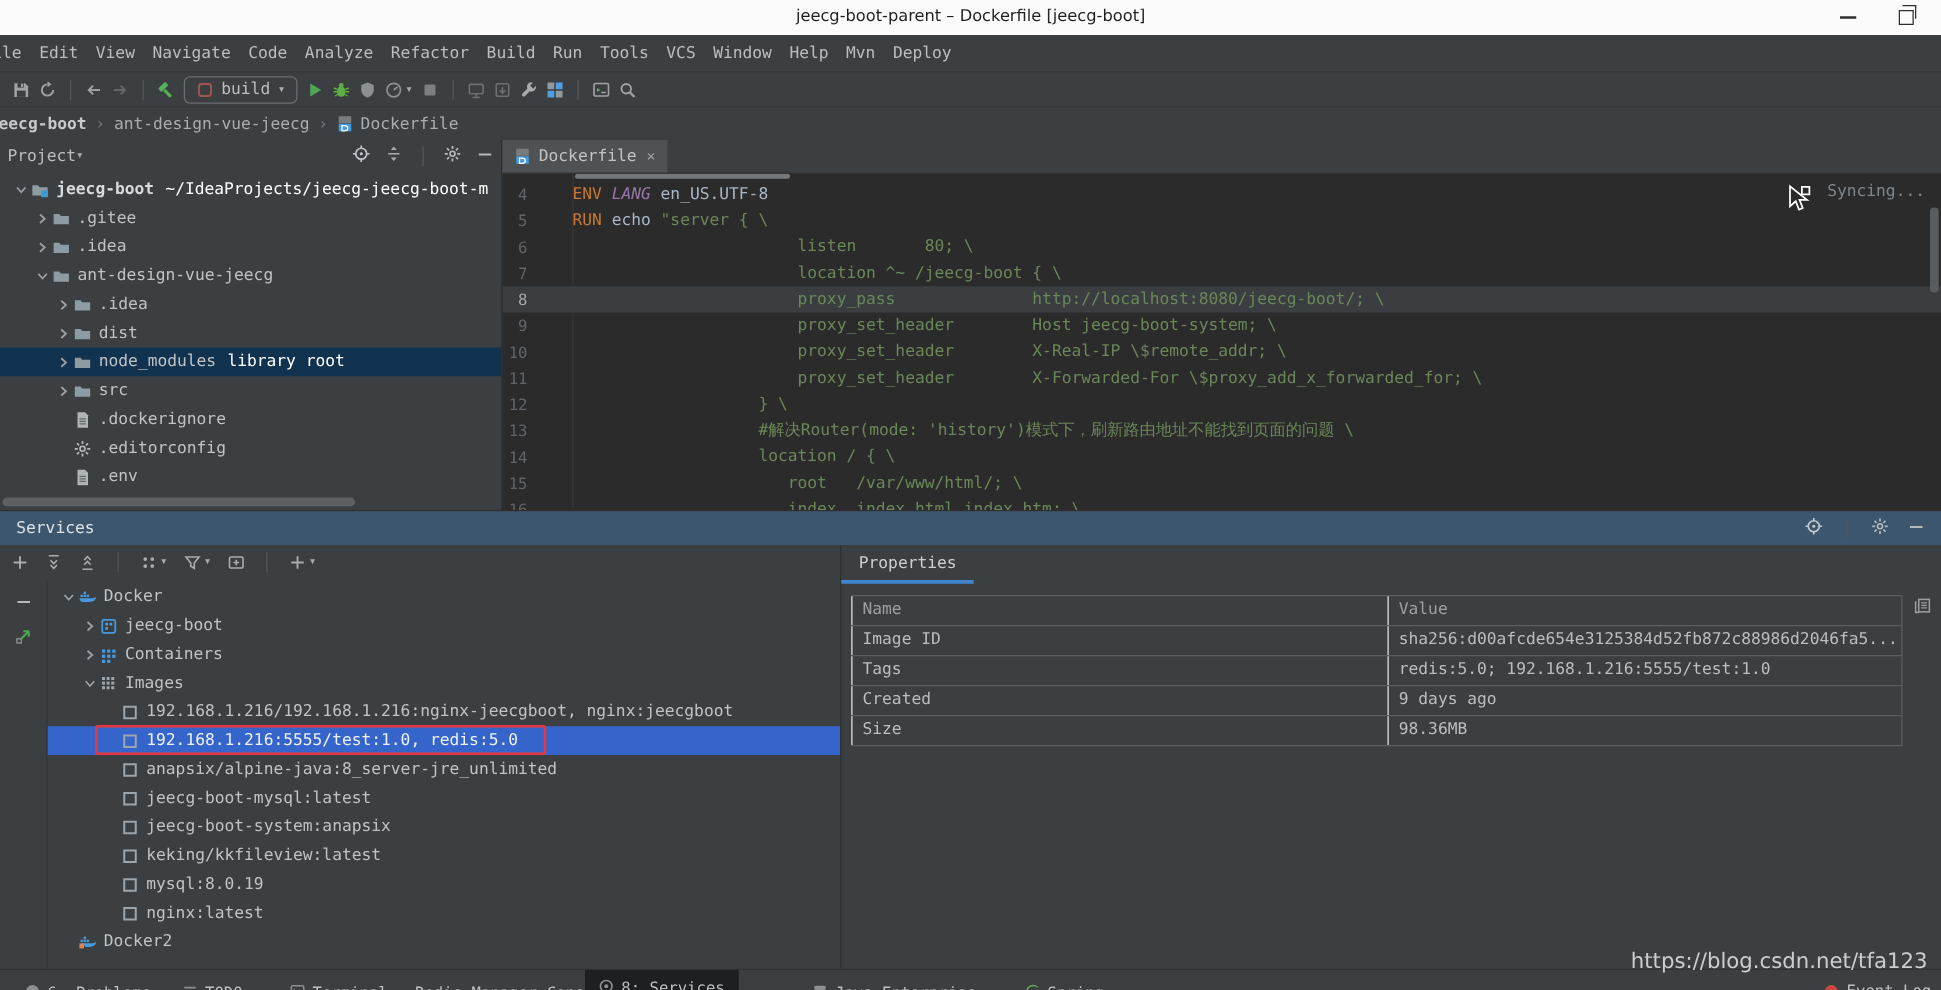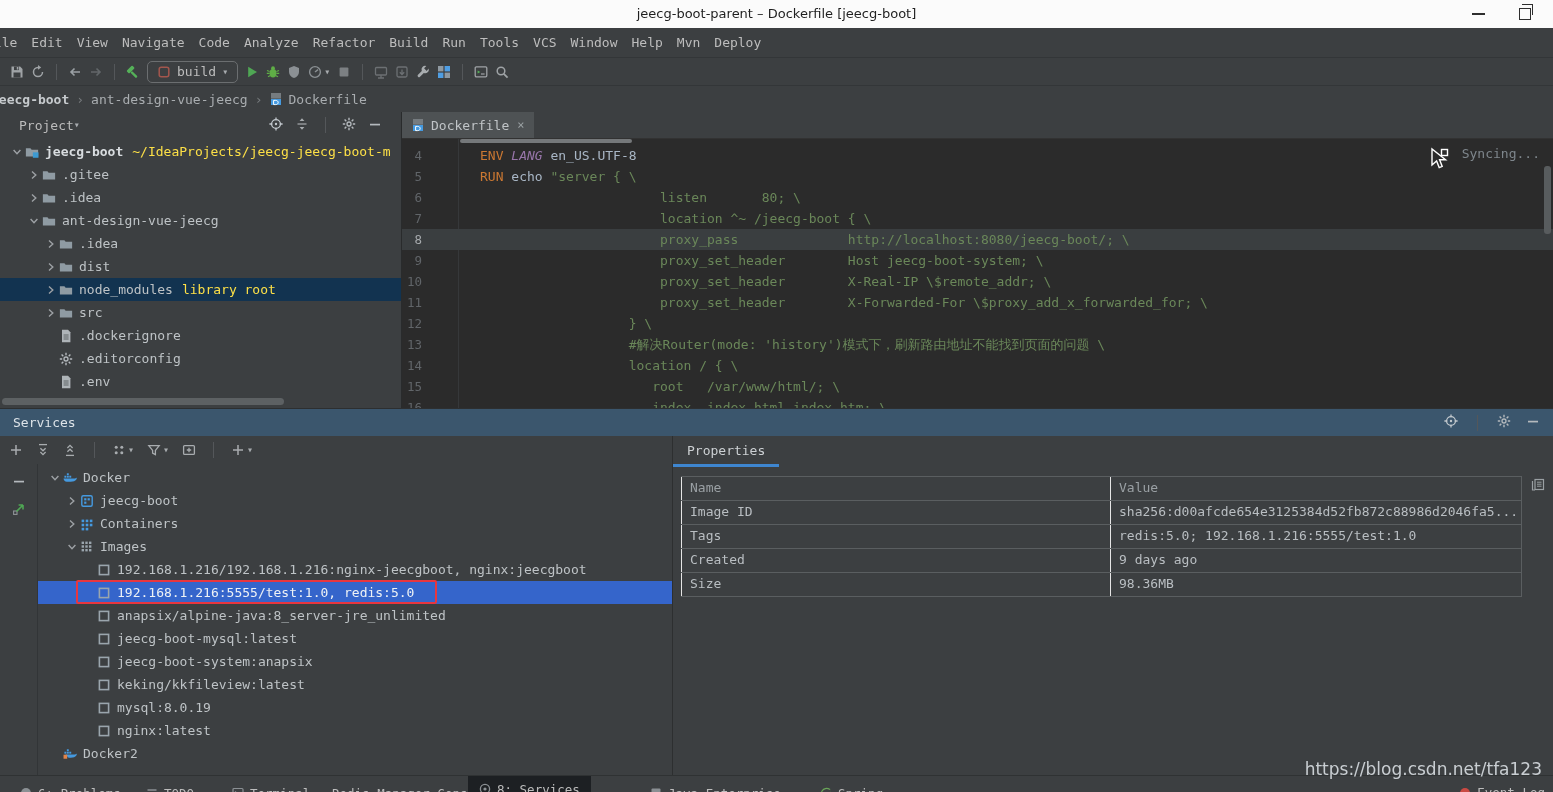--- a/index.html
+++ b/index.html
@@ -39,47 +39,47 @@
       align-items:center;border-bottom:1px solid #333638;color:#a9adb0;}
   .crumb{margin-left:0;}
   .crumb.bold{font-weight:bold;color:#c6cacd;margin-left:-9px;}
   .crumb-sep{color:#787c7f;margin:0 7px;}
   .crumb-wrap{display:flex;align-items:center;gap:5px;}
 
   
   .main{position:absolute;top:112px;left:0;width:1553px;height:296px;}
   .project-panel{position:absolute;left:0;top:0;width:401px;height:296px;background:#3c3f41;
       border-right:1px solid #292b2c;overflow:hidden;}
-  .panel-header{height:26px;display:flex;align-items:center;padding:0 19px;color:#bdbdbd;}
+  .panel-header{height:26px;display:flex;align-items:center;padding:0 6px;color:#bdbdbd;}
   .ph-icons{margin-left:auto;display:flex;gap:12px;align-items:center;}
   .tree{position:absolute;top:28px;left:0;right:0;bottom:0;overflow:hidden;}
   .tree-row{height:23px;display:flex;align-items:center;white-space:nowrap;color:#bec3c6;position:relative;}
   .tree-row.sel-inactive{background:#123350;}
   .tree-row.sel-active{background:#3565cb;color:#eef2f5;}
   .tree-arrow{width:17px;display:inline-flex;justify-content:center;flex:none;}
   .tree-arrow .icon{width:10px;height:10px;}
   .tree-icon{margin-right:6px;}
   .tree-label.bold{font-weight:bold;color:#d8dcdf;}
-  .tree-extra{margin-left:9px;color:#fde047;}
+  .tree-extra{margin-left:9px;color:#ffffff;}
   .hscroll{position:absolute;left:2px;bottom:3px;width:282px;height:7px;background:#5d6163;border-radius:4px;}
 
   
   .editor{position:absolute;left:402px;top:0;right:0;height:296px;background:#2b2b2b;}
   .tabbar{height:26px;background:#3c3f41;border-bottom:1px solid #323232;display:flex;}
   .tab{display:flex;align-items:center;gap:6px;background:#4e5254;padding:0 9px;color:#c0c4c7;}
   .tab-close{color:#9aa0a3;font-size:12px;margin-left:2px;}
   .editor-body{position:absolute;top:27px;left:0;right:0;bottom:0;overflow:hidden;}
   .gutter-sep{position:absolute;left:56px;top:0;bottom:0;width:1px;background:#36383a;}
   .clip-bar{position:absolute;left:58px;top:0;width:172px;height:4px;background:#75787a;border-radius:2px;}
   .code-lines{position:absolute;top:6px;left:0;right:0;}
   .code-line{display:flex;height:21px;line-height:21px;}
   .code-line.active{background:#3a3e40;}
   .line-num{width:20px;flex:none;text-align:right;color:#616569;font-size:12.5px;margin-right:36px;}
   .code-line.active .line-num{color:#a6aaad;}
-  .code-text{white-space:pre;padding-left:22px;}
+  .code-text{white-space:pre;padding-left:0;}
   .kw{color:#cb7832;} .var{color:#9876aa;font-style:italic;} .pl{color:#a9b7c6;} .st{color:#6a8759;}
   .syncing{position:absolute;top:7px;right:13px;color:#7e868c;}
   .cursor{position:absolute;left:1027px;top:8px;}
   .ed-scroll{position:absolute;right:2px;top:27px;width:7px;height:68px;background:#585c5e;border-radius:3px;}
 
   
   .services{position:absolute;top:408px;left:0;width:1553px;height:367px;border-top:1px solid #2d2f30;}
   .services-header{height:27px;background:#3b566d;display:flex;align-items:center;padding:0 13px;color:#dde3e8;gap:34px;}
   .sh-icons{margin-left:auto;display:flex;gap:15px;align-items:center;}
   .services-body{position:absolute;top:27px;left:0;right:0;bottom:0;background:#3c3f41;}

